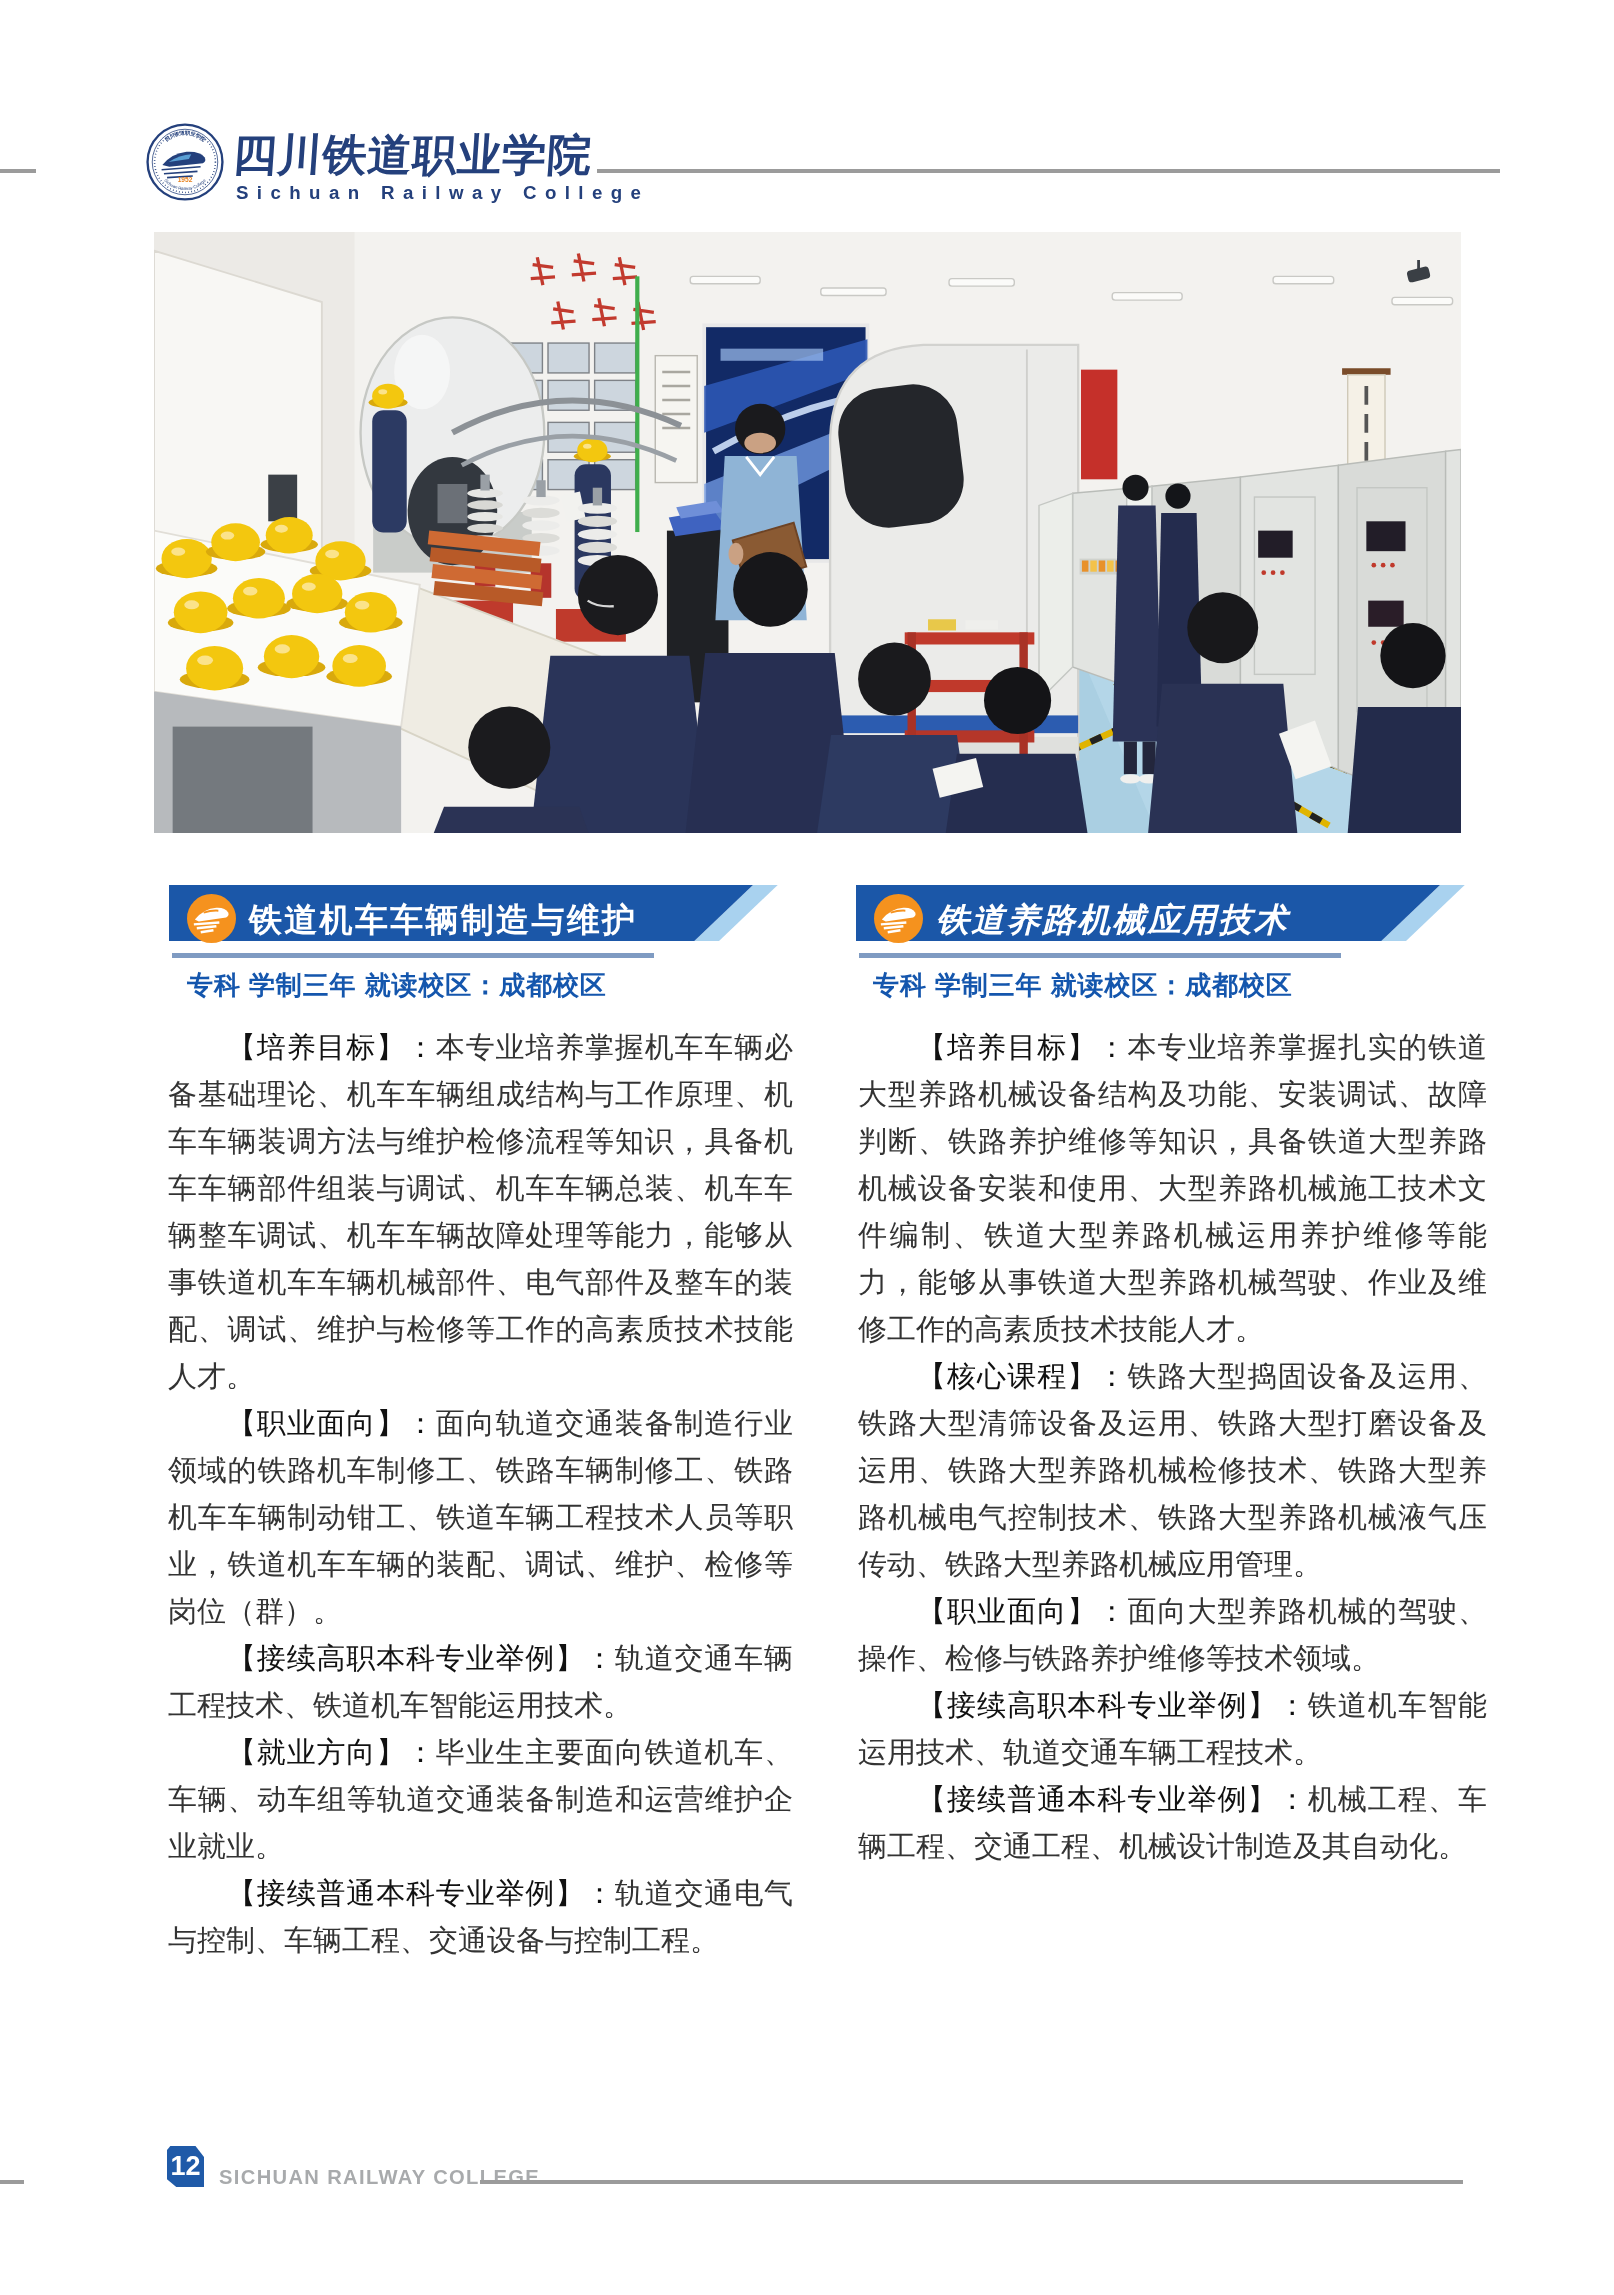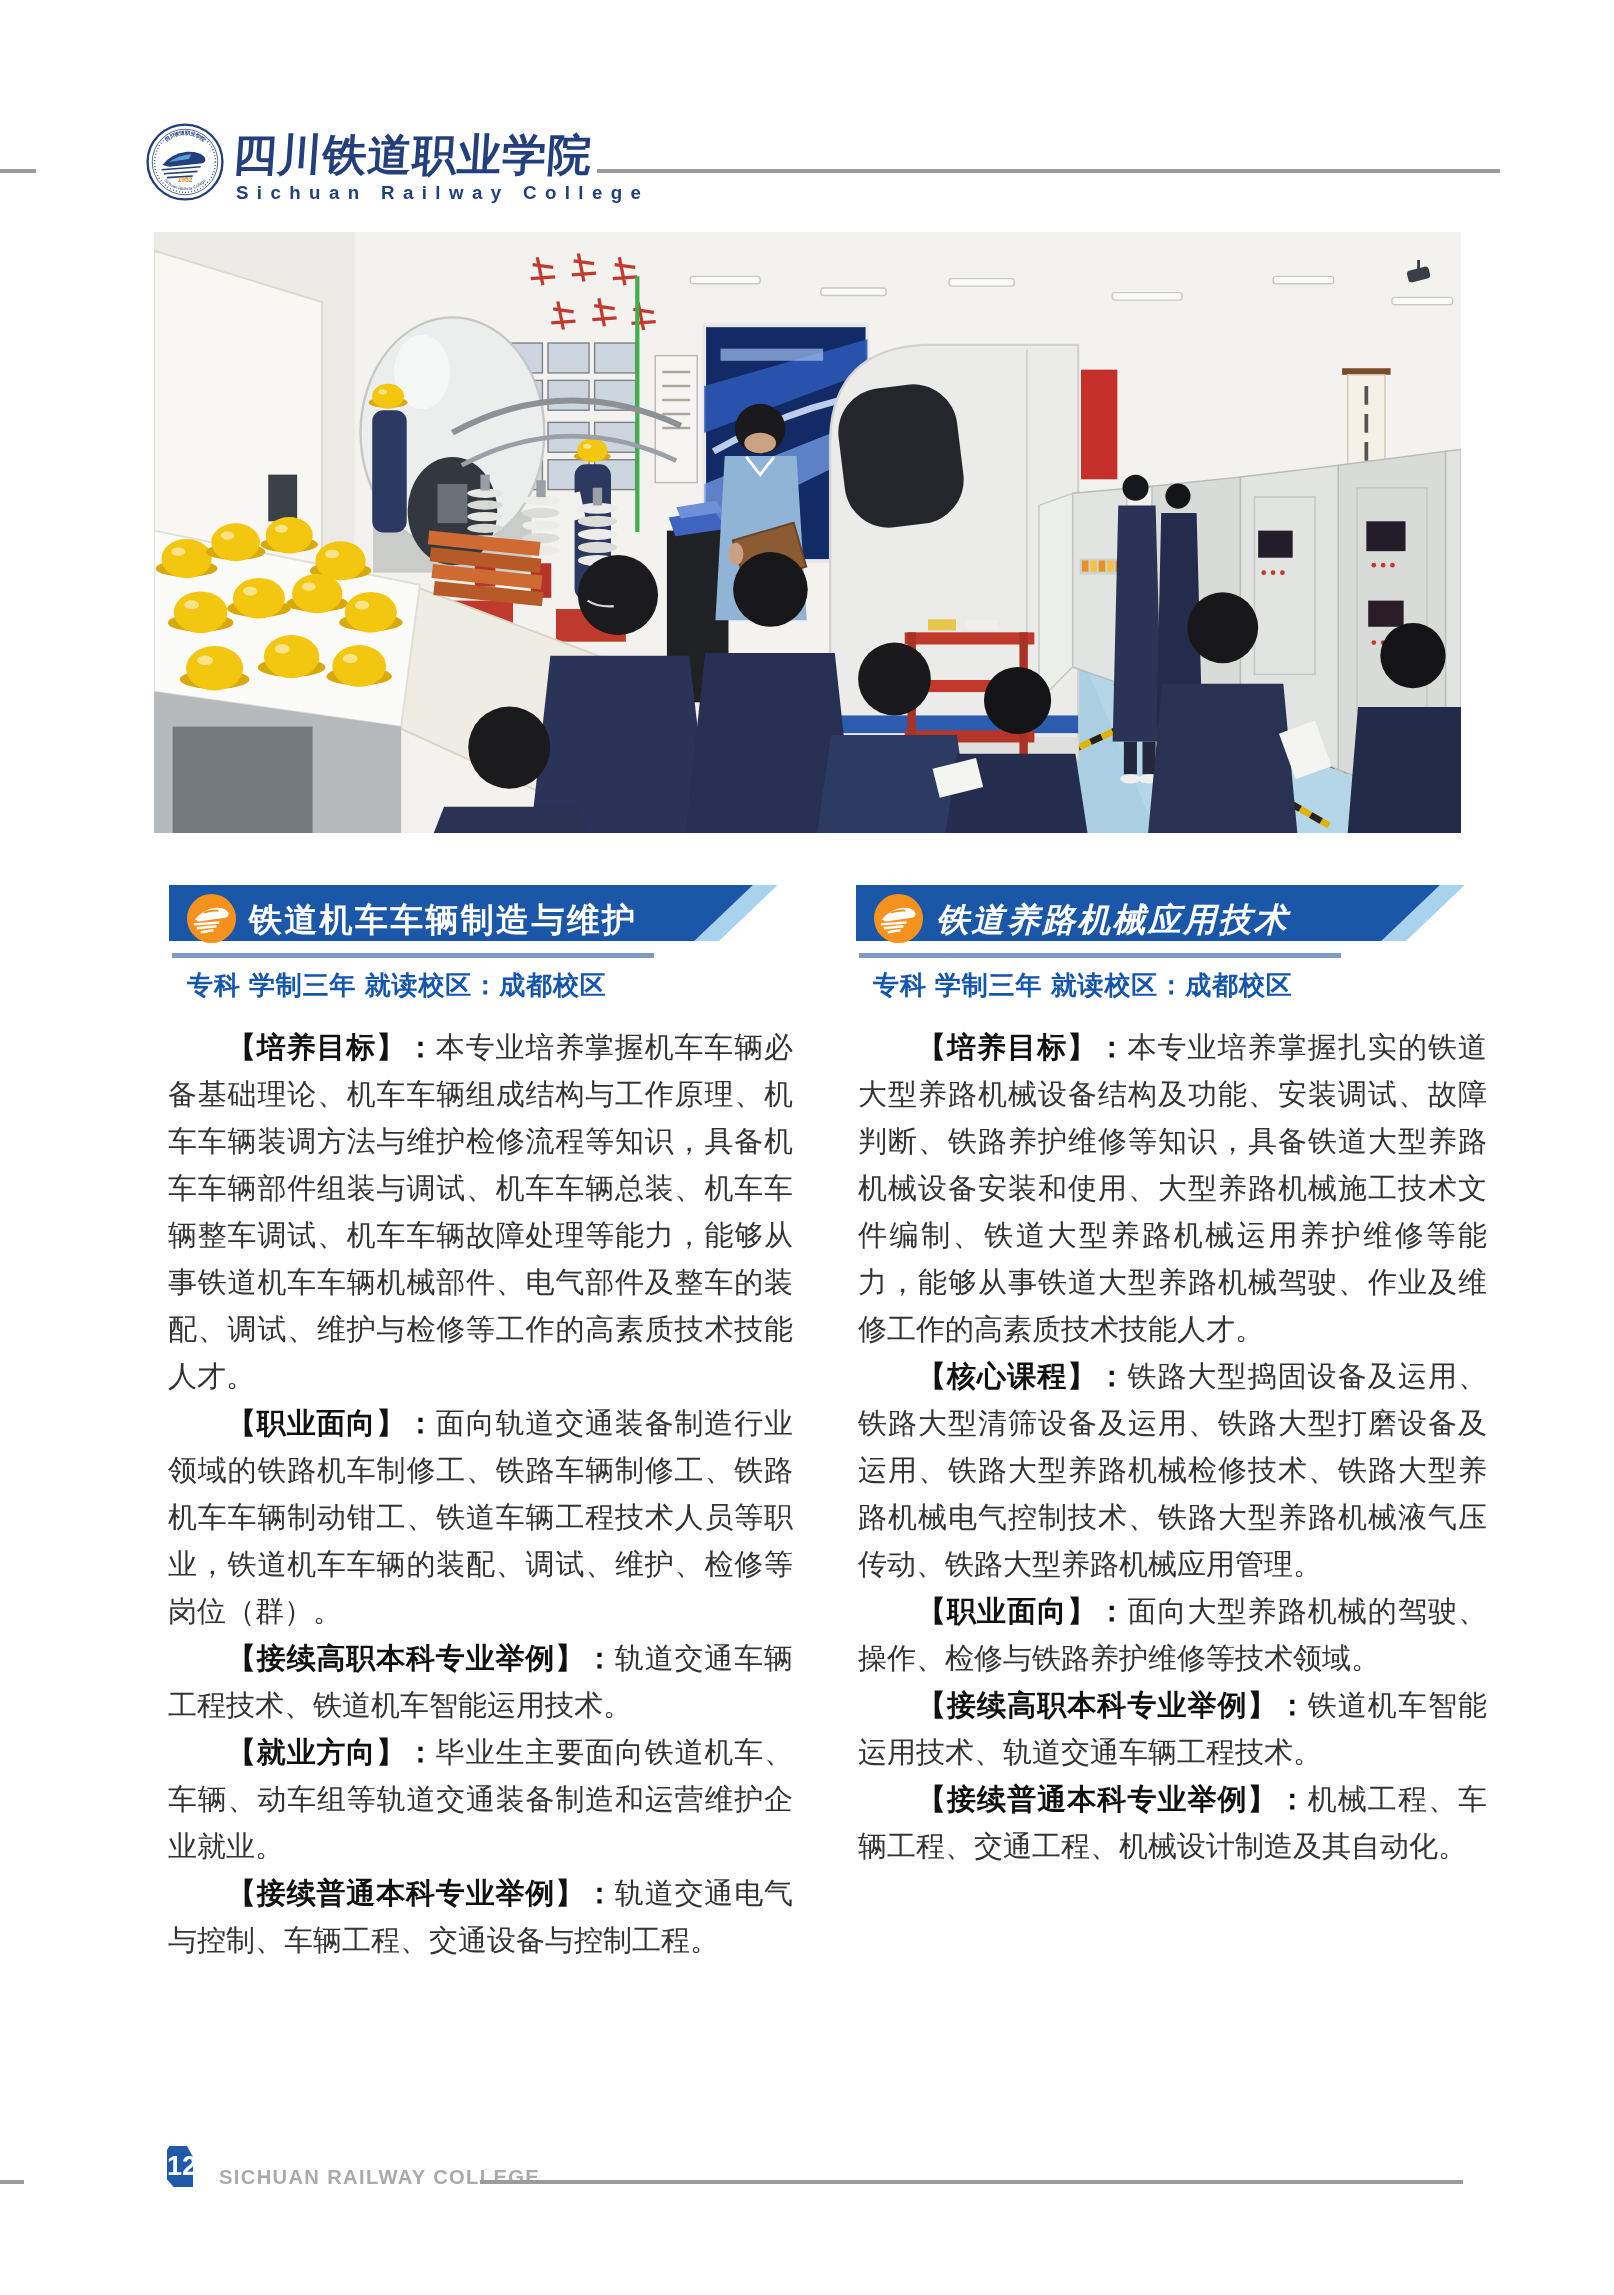--- a/index.html
+++ b/index.html
@@ -34,27 +34,27 @@
   .banner.right{left:856px;font-style:italic;}
   .meta{position:absolute;top:968px;font-size:26px;font-weight:bold;color:#1456ad;
         letter-spacing:0.9px;white-space:nowrap;}
   .meta.left{left:187px;}
   .meta.right{left:873px;}
   .col{position:absolute;top:1024px;font-size:29px;line-height:47px;color:#333333;
        text-align:justify;}
   .col.left{left:168px;width:625px;}
   .col.right{left:858px;width:629px;}
   .col p{margin:0;text-indent:59px;}
-  .col .lbl{font-weight:bold;color:#111111;}
+  .col .lbl{font-weight:normal;color:#111111;}
   
   .frule{position:absolute;height:3.7px;background:#9b9b9b;}
   .frule.left-dash{left:0;top:2180px;width:24px;}
   .frule.main{left:480px;top:2180px;width:983px;}
   .page-badge{position:absolute;left:167px;top:2146px;width:26px;height:41px;background:#1f5aa8;
-        clip-path:polygon(9% 0,77% 0,100% 27%,100% 100%,25% 100%,0 81%,0 10%);}
+        clip-path:polygon(9% 0,77% 0,100% 27%,100% 100%,25% 100%,0 81%,0 10%);padding-left:11px;}
   .page-badge span{position:absolute;left:0;top:4.7px;width:100%;text-align:center;color:#ffffff;
         font-size:27px;font-weight:bold;}
   .footer-college{position:absolute;left:219px;top:2165px;font-size:21px;font-weight:bold;
         color:#a8aaac;letter-spacing:1.4px;transform:scaleX(.96);transform-origin:left;
         white-space:nowrap;}
 </style>
 </head>
 <body>
 
 <div class="page">

